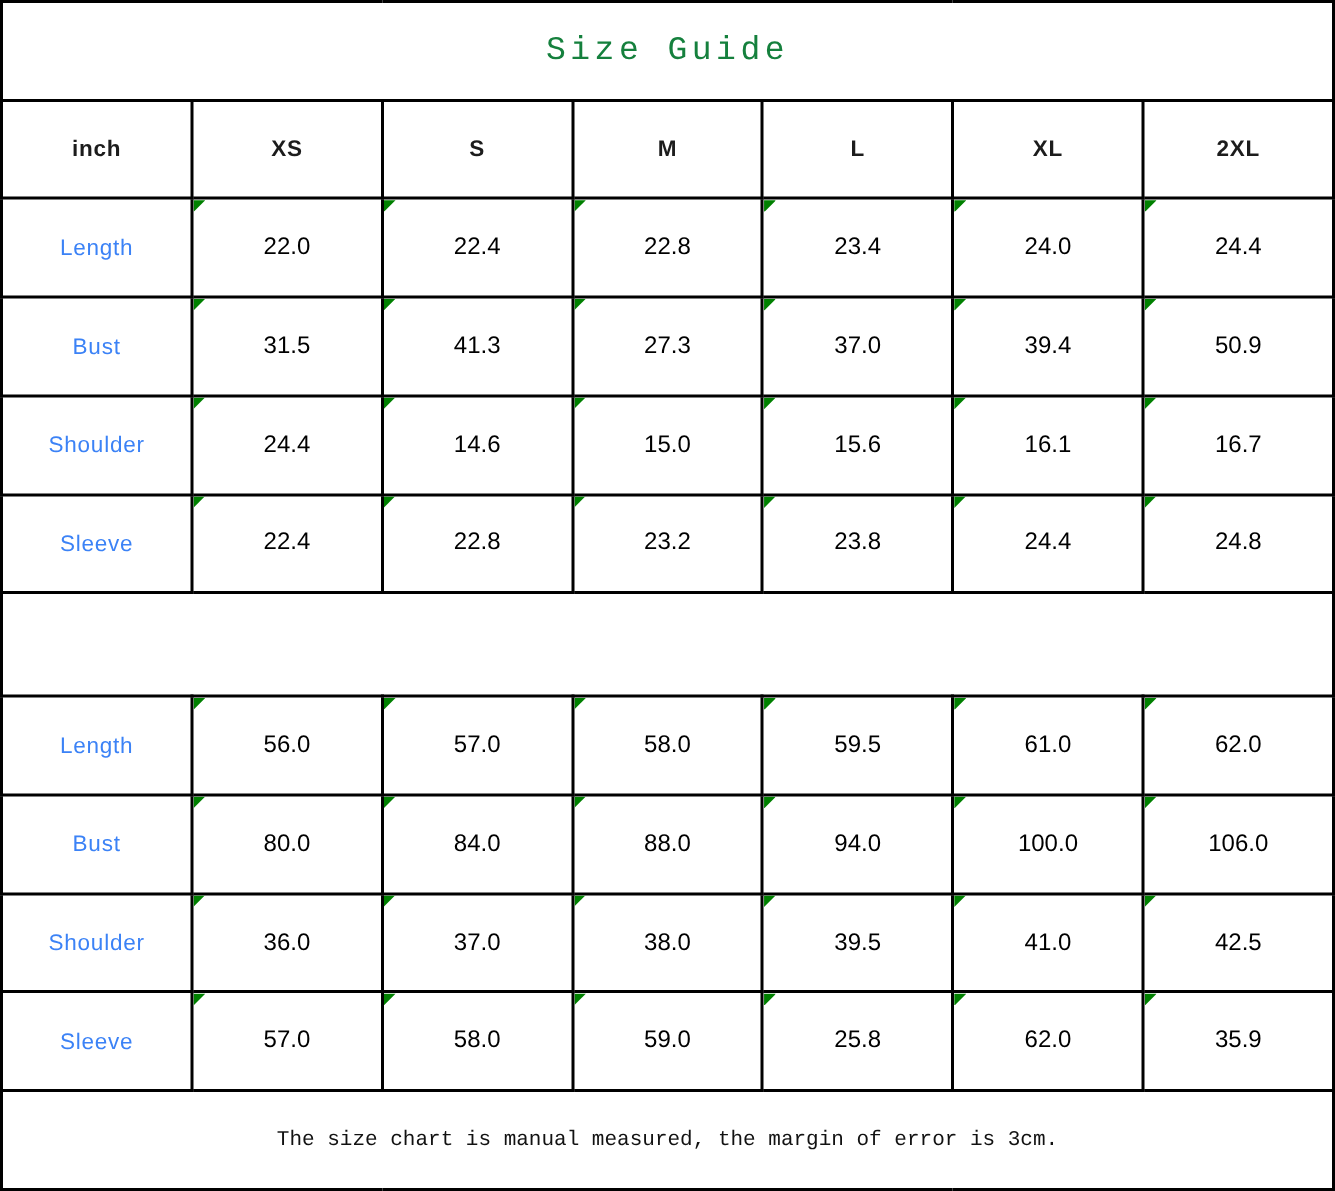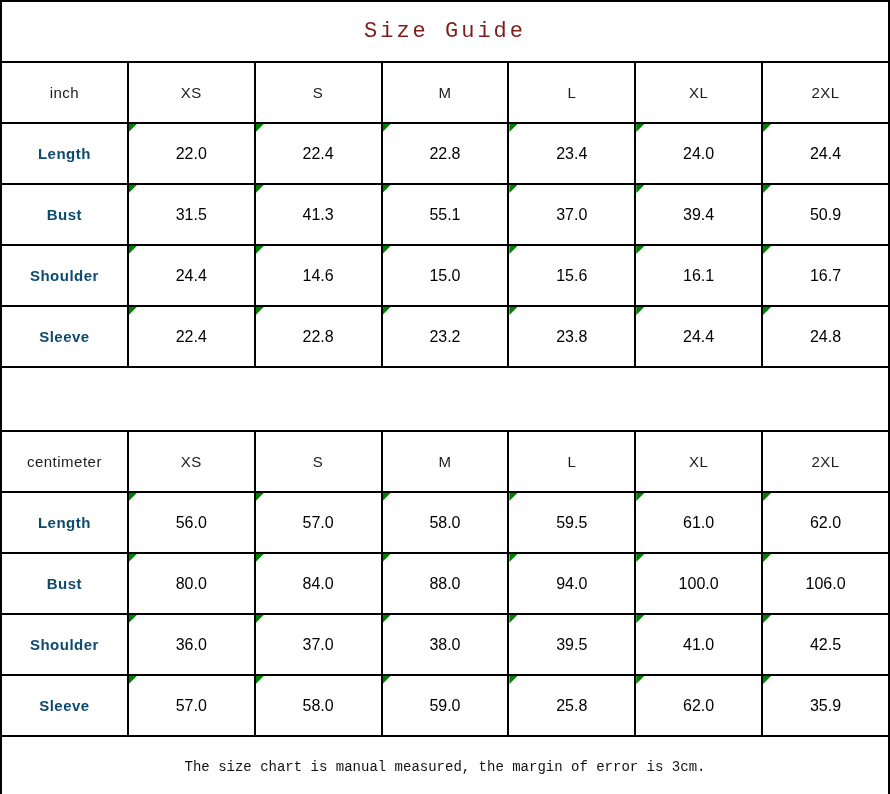--- a/index.html
+++ b/index.html
@@ -1,22 +1,22 @@
 <!DOCTYPE html>
 <html><head>
 <meta charset="utf-8">
 <style>
   html,body{margin:0;padding:0}
   body{width:890px;height:794px;background:#ffffff;font-family:"Liberation Sans",sans-serif;overflow:hidden}
   table{width:890px;height:794px;border-collapse:collapse;table-layout:fixed}
   td{border:2px solid #000;text-align:center;vertical-align:middle;padding:0;position:relative;overflow:hidden}
   tr{height:61px}
-  .title-row td{font-family:"Liberation Mono","DejaVu Sans Mono",monospace;font-size:22px;letter-spacing:3px;color:#7f1d1d}
-  .hdr td{font-weight:normal;font-size:15px;color:#1c1c1c;letter-spacing:.5px}
-  td.lbl{font-weight:bold;font-size:15px;color:#0c4a6e;letter-spacing:.5px}
+  .title-row td{font-family:"Liberation Mono","DejaVu Sans Mono",monospace;font-size:22px;letter-spacing:3px;color:#15803d}
+  .hdr td{font-weight:bold;font-size:15px;color:#1c1c1c;letter-spacing:.5px}
+  td.lbl{font-weight:normal;font-size:15px;color:#3b82f6;letter-spacing:.5px}
   td.val{font-size:16px;color:#000000}
   .gap-row td{height:62px}
   .foot td{font-family:"Liberation Mono","DejaVu Sans Mono",monospace;font-size:14px;color:#121212}
   .tri{position:absolute;top:0;left:0;width:8px;height:8px;background:#008000;clip-path:polygon(0 0,100% 0,0 100%)}
 </style>
 </head>
 <body>
 
 <table>
   <colgroup>
@@ -51,21 +51,21 @@
     <td class="val"><i class="tri"></i><span>22.8</span></td>
     <td class="val"><i class="tri"></i><span>23.4</span></td>
     <td class="val"><i class="tri"></i><span>24.0</span></td>
     <td class="val"><i class="tri"></i><span>24.4</span></td>
   </tr>
 
   <tr>
     <td class="lbl">Bust</td>
     <td class="val"><i class="tri"></i><span>31.5</span></td>
     <td class="val"><i class="tri"></i><span>41.3</span></td>
-    <td class="val"><i class="tri"></i><span>55.1</span></td>
+    <td class="val"><i class="tri"></i><span>27.3</span></td>
     <td class="val"><i class="tri"></i><span>37.0</span></td>
     <td class="val"><i class="tri"></i><span>39.4</span></td>
     <td class="val"><i class="tri"></i><span>50.9</span></td>
   </tr>
 
   <tr>
     <td class="lbl">Shoulder</td>
     <td class="val"><i class="tri"></i><span>24.4</span></td>
     <td class="val"><i class="tri"></i><span>14.6</span></td>
     <td class="val"><i class="tri"></i><span>15.0</span></td>
@@ -81,29 +81,20 @@
     <td class="val"><i class="tri"></i><span>23.2</span></td>
     <td class="val"><i class="tri"></i><span>23.8</span></td>
     <td class="val"><i class="tri"></i><span>24.4</span></td>
     <td class="val"><i class="tri"></i><span>24.8</span></td>
   </tr>
 
   <tr class="gap-row">
     <td colspan="7"></td>
   </tr>
 
-  <tr class="hdr">
-    <td>centimeter</td>
-    <td>XS</td>
-    <td>S</td>
-    <td>M</td>
-    <td>L</td>
-    <td>XL</td>
-    <td>2XL</td>
-  </tr>
 
   <tr>
     <td class="lbl">Length</td>
     <td class="val"><i class="tri"></i><span>56.0</span></td>
     <td class="val"><i class="tri"></i><span>57.0</span></td>
     <td class="val"><i class="tri"></i><span>58.0</span></td>
     <td class="val"><i class="tri"></i><span>59.5</span></td>
     <td class="val"><i class="tri"></i><span>61.0</span></td>
     <td class="val"><i class="tri"></i><span>62.0</span></td>
   </tr>

